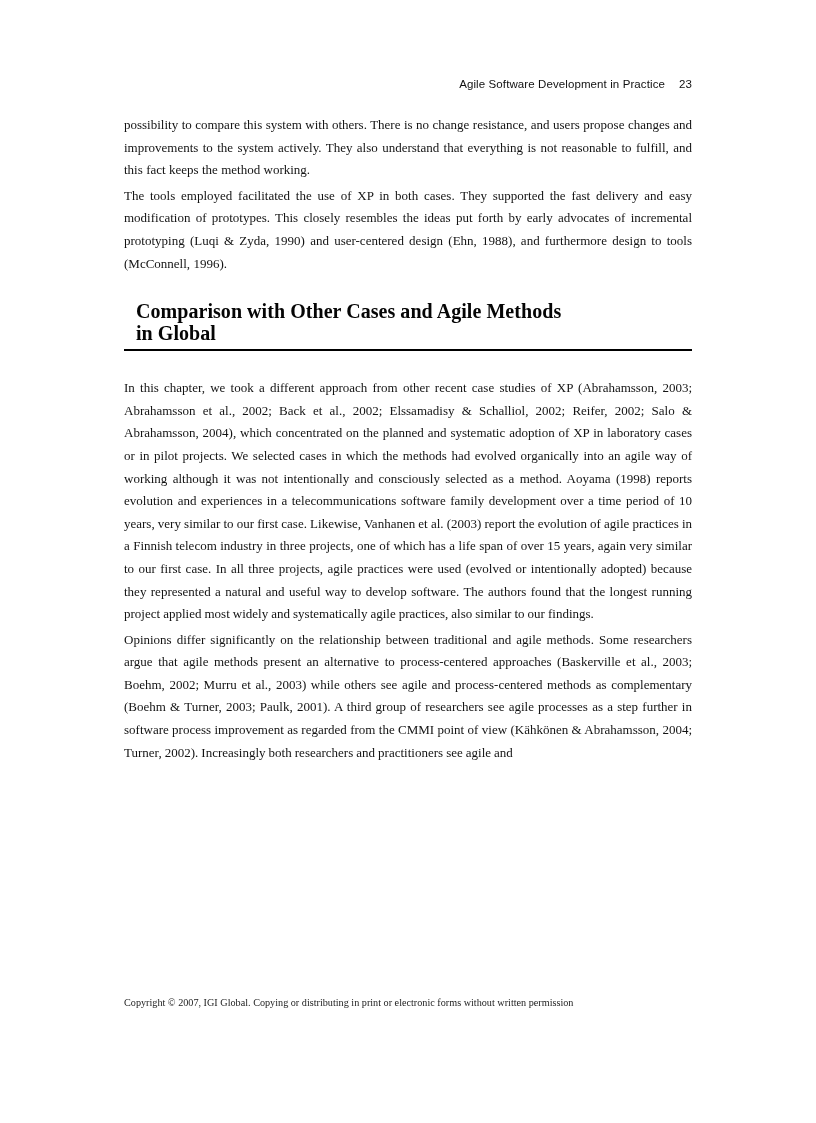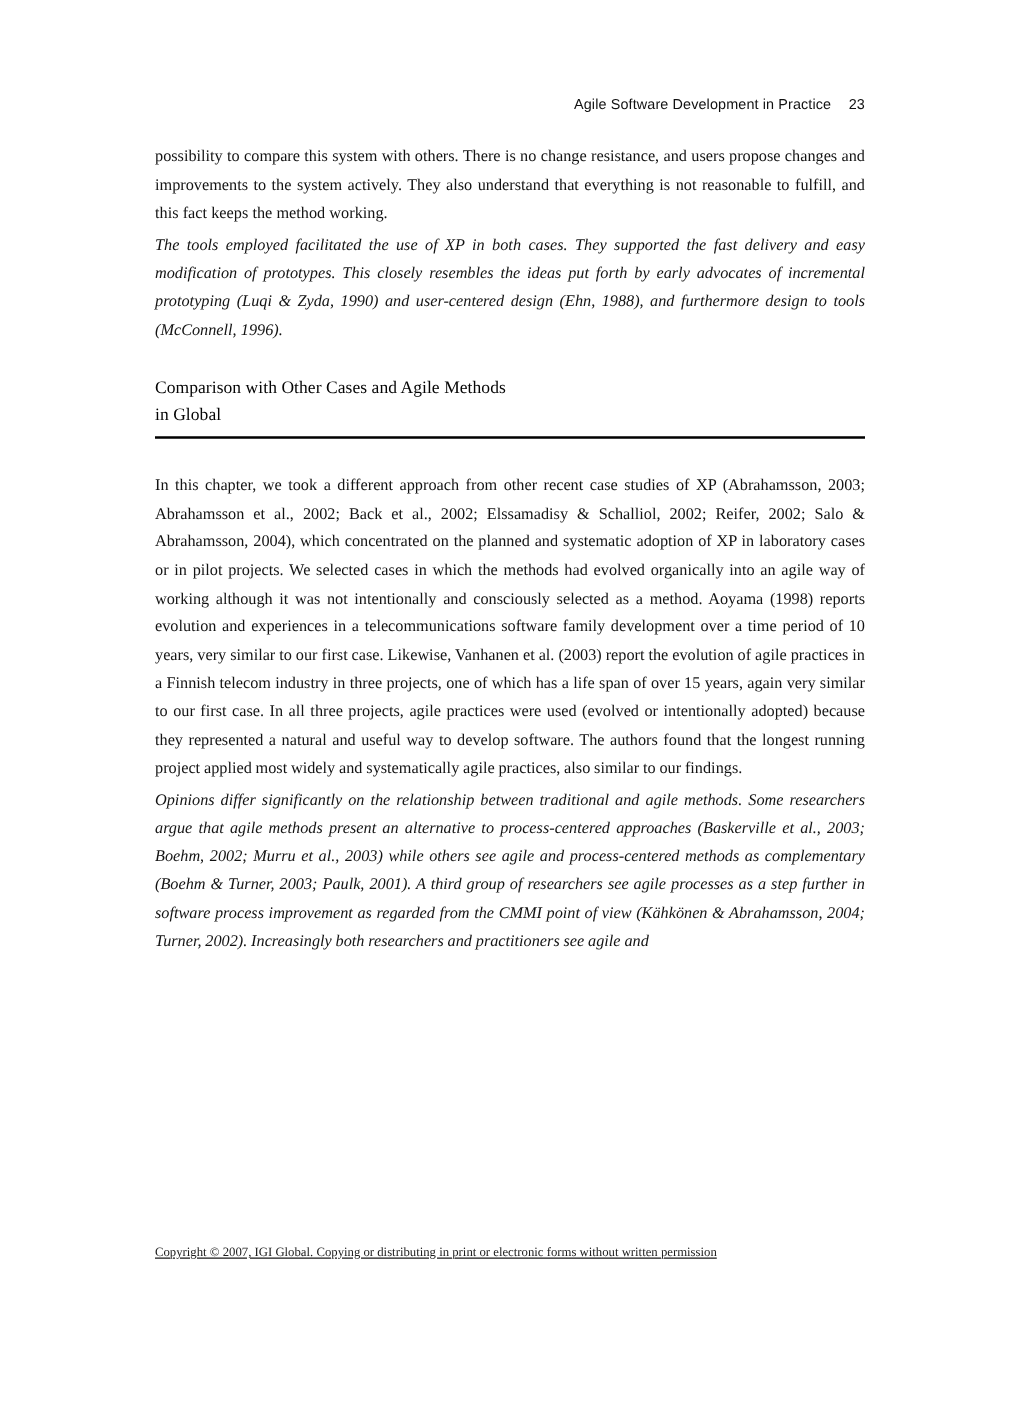--- a/index.html
+++ b/index.html
@@ -49,33 +49,32 @@
     font-size: 13px;
     line-height: 22.6px;
     text-align: justify;
     text-align-last: left;
     color: #131313;
     hyphens: none;
     word-spacing: 0.1px;
   }
   p.body + p.body {
     margin-top: 3px;
-    font-style: italic;
   }
 
   
   p.body.tight {
     word-spacing: -0.2px;
   }
 
   
   .section-heading {
-    margin: 25px 0 0 0;
-    font-size: 14px;
-    font-weight: normal;
+    margin: 25px 0 0 12px;
+    font-size: 20px;
+    font-weight: bold;
     line-height: 22px;
     color: #050505;
     letter-spacing: 0.05px;
   }
   .section-heading .hl {
     display: block;
     white-space: nowrap;
   }
   .heading-rule {
     margin-top: 5px;
@@ -90,21 +89,20 @@
   
   .footer {
     position: absolute;
     left: 124px;
     top: 996px;
     width: 568px;
     font-size: 10.2px;
     line-height: 13.4px;
     color: #1b1b1b;
     text-align: left;
-    text-decoration: underline;
   }
   .footer .fl { display: block; white-space: nowrap; }
 </style>
 </head>
 <body>
 
 <div class="page">
 
   <div class="running-head">
     <span class="rh-title">Agile Software Development in Practice</span><span class="rh-page">23</span>

